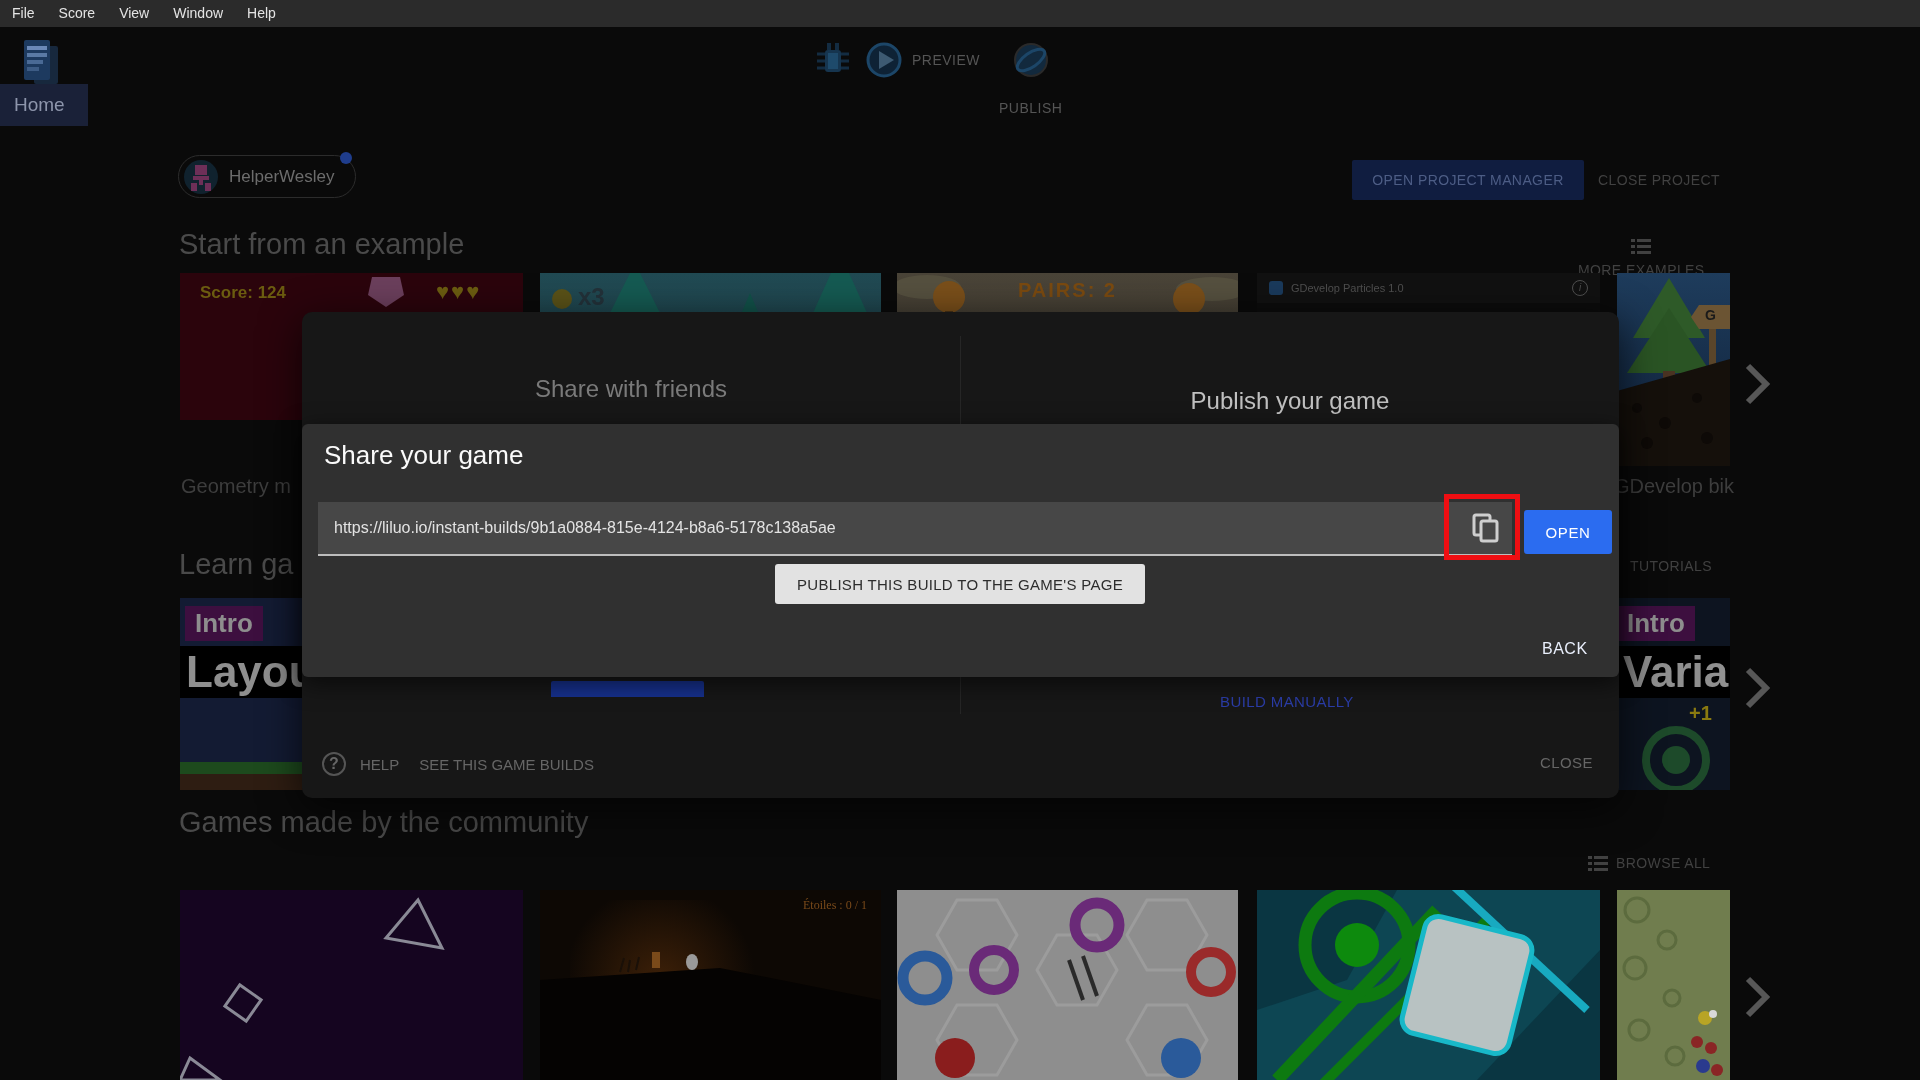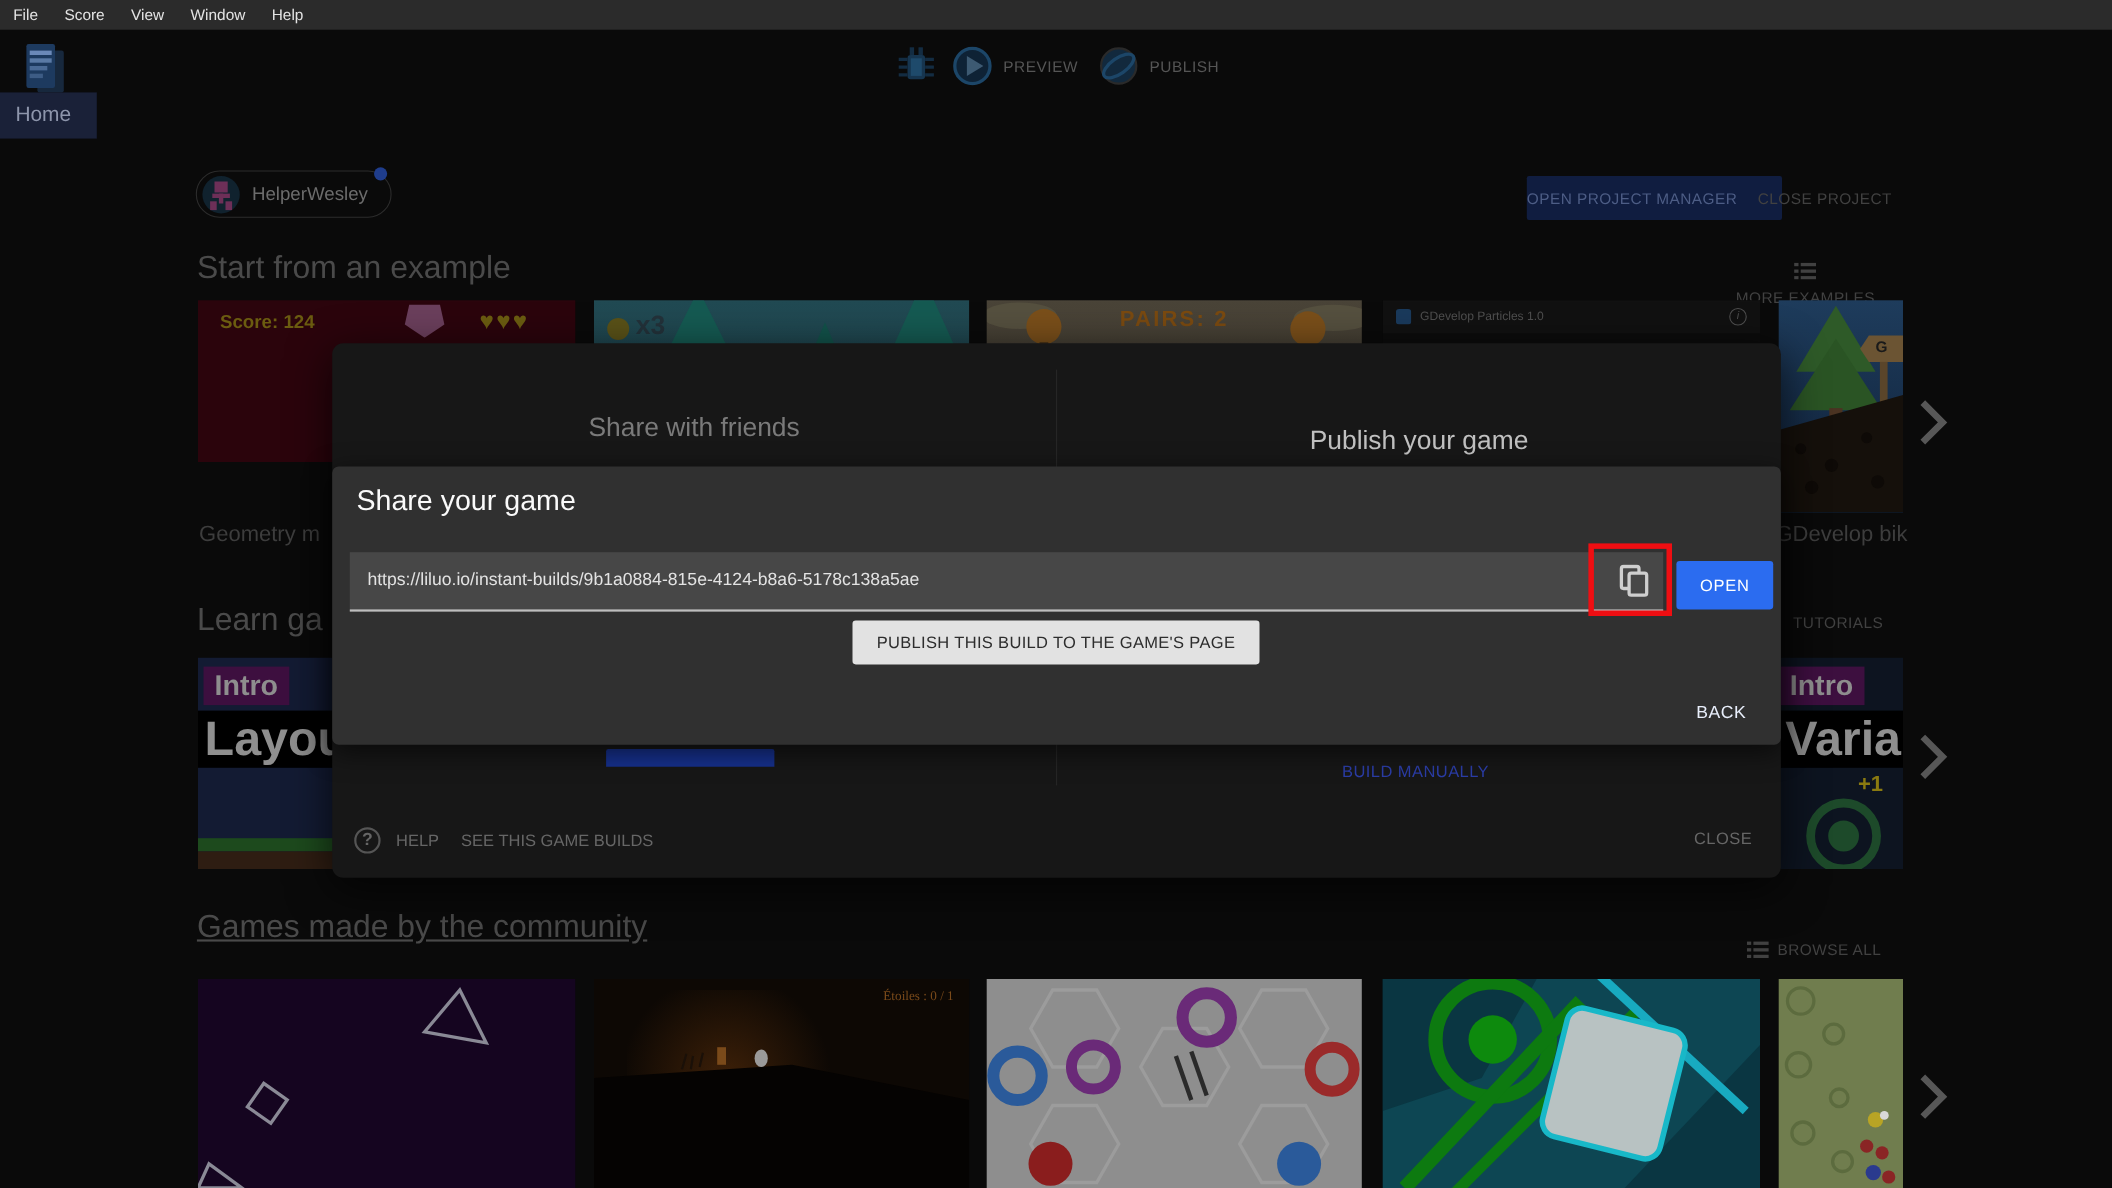--- a/index.html
+++ b/index.html
@@ -13,21 +13,21 @@
   .hometab{left:0;top:84px;width:88px;height:42px;background:#1a2138;color:#8d95ab;
            font-size:19px;display:flex;align-items:center;padding-left:14px;box-sizing:border-box;}
   
   .toollabel{color:#555;font-size:14px;letter-spacing:.5px;}
   
   .chip{left:178px;top:155px;width:178px;height:43px;border:1px solid #2c2c2c;border-radius:22px;
         display:flex;align-items:center;box-sizing:border-box;padding-left:4px;}
   .chipname{color:#6c6c6c;font-size:17px;margin-left:10px;}
   .chipdot{left:340px;top:152px;width:12px;height:12px;border-radius:50%;background:#1f3d8c;}
   .btn-opm{left:1352px;top:160px;width:232px;height:40px;background:#101d40;color:#4d5d85;
-           font-size:14px;letter-spacing:.4px;display:flex;align-items:center;border-radius:2px;margin-left:36px;}
+           font-size:14px;letter-spacing:.4px;display:flex;align-items:center;justify-content:center;border-radius:2px;}
   .btn-cp{left:1598px;top:160px;height:40px;color:#414141;font-size:14px;letter-spacing:.4px;
           display:flex;align-items:center;}
   
   .h-section{color:#4a4a4a;font-size:29px;font-weight:400;}
   .sec-action{color:#414141;font-size:14px;letter-spacing:.4px;display:flex;align-items:center;gap:8px;}
   .card{position:absolute;overflow:hidden;}
   .cardlabel{color:#3d3d3d;font-size:20px;}
   
   .introbadge{position:absolute;background:#3d0f3f;color:#8e8e8e;font-weight:bold;font-size:26px;
               padding:2px 10px;}
@@ -100,21 +100,21 @@
   </svg>
 
   <div class="abs" style="left:866px;top:42px;display:flex;align-items:center;gap:10px;">
     <svg width="36" height="36">
       <circle cx="18" cy="18" r="16" fill="#0e2235" stroke="#1c4668" stroke-width="3"></circle>
       <polygon points="13,9 28,18 13,27" fill="#3d5a72"></polygon>
     </svg>
     <span class="toollabel">PREVIEW</span>
   </div>
 
-  <div class="abs" style="left:999px;top:42px;display:flex;align-items:center;gap:10px;">
+  <div class="abs" style="left:999px;top:42px;display:flex;align-items:center;gap:22px;flex-direction:column;">
     <svg width="36" height="36">
       <circle cx="18" cy="18" r="16" fill="#12293d" stroke="#2a2a2a" stroke-width="2"></circle>
       <ellipse cx="18" cy="18" rx="16" ry="7" fill="none" stroke="#1c4668" stroke-width="3" transform="rotate(-35 18 18)"></ellipse>
     </svg>
     <span class="toollabel">PUBLISH</span>
   </div>
 
   <div class="abs chip">
     <svg width="36" height="36">
       <circle cx="18" cy="18" r="17" fill="#10222e"></circle>
@@ -232,21 +232,21 @@
     <svg style="position:absolute;left:14px;top:122px;" width="90" height="70">
       <circle cx="45" cy="40" r="30" fill="none" stroke="#1d4a2a" stroke-width="8"></circle>
       <circle cx="45" cy="40" r="14" fill="#1d4a2a"></circle>
     </svg>
   </div>
 
   <svg class="abs" style="left:1742px;top:666px;" width="30" height="44">
     <polyline points="6,4 24,22 6,40" fill="none" stroke="#575757" stroke-width="6"></polyline>
   </svg>
 
-  <div class="abs h-section" style="left:179px;top:827px;text-decoration:underline;">Games made by the community</div>
+  <div class="abs h-section" style="left:179px;top:806px;">Games made by the community</div>
   <div class="abs sec-action" style="left:1588px;top:855px;">
     <svg width="20" height="16">
       <rect x="0" y="1" width="4" height="3" fill="#414141"></rect>
         <rect x="6" y="1" width="14" height="3" fill="#414141"></rect>
       <rect x="0" y="7" width="4" height="3" fill="#414141"></rect>
         <rect x="6" y="7" width="14" height="3" fill="#414141"></rect>
       <rect x="0" y="13" width="4" height="3" fill="#414141"></rect>
         <rect x="6" y="13" width="14" height="3" fill="#414141"></rect>
     </svg>
     <span>BROWSE ALL</span>

